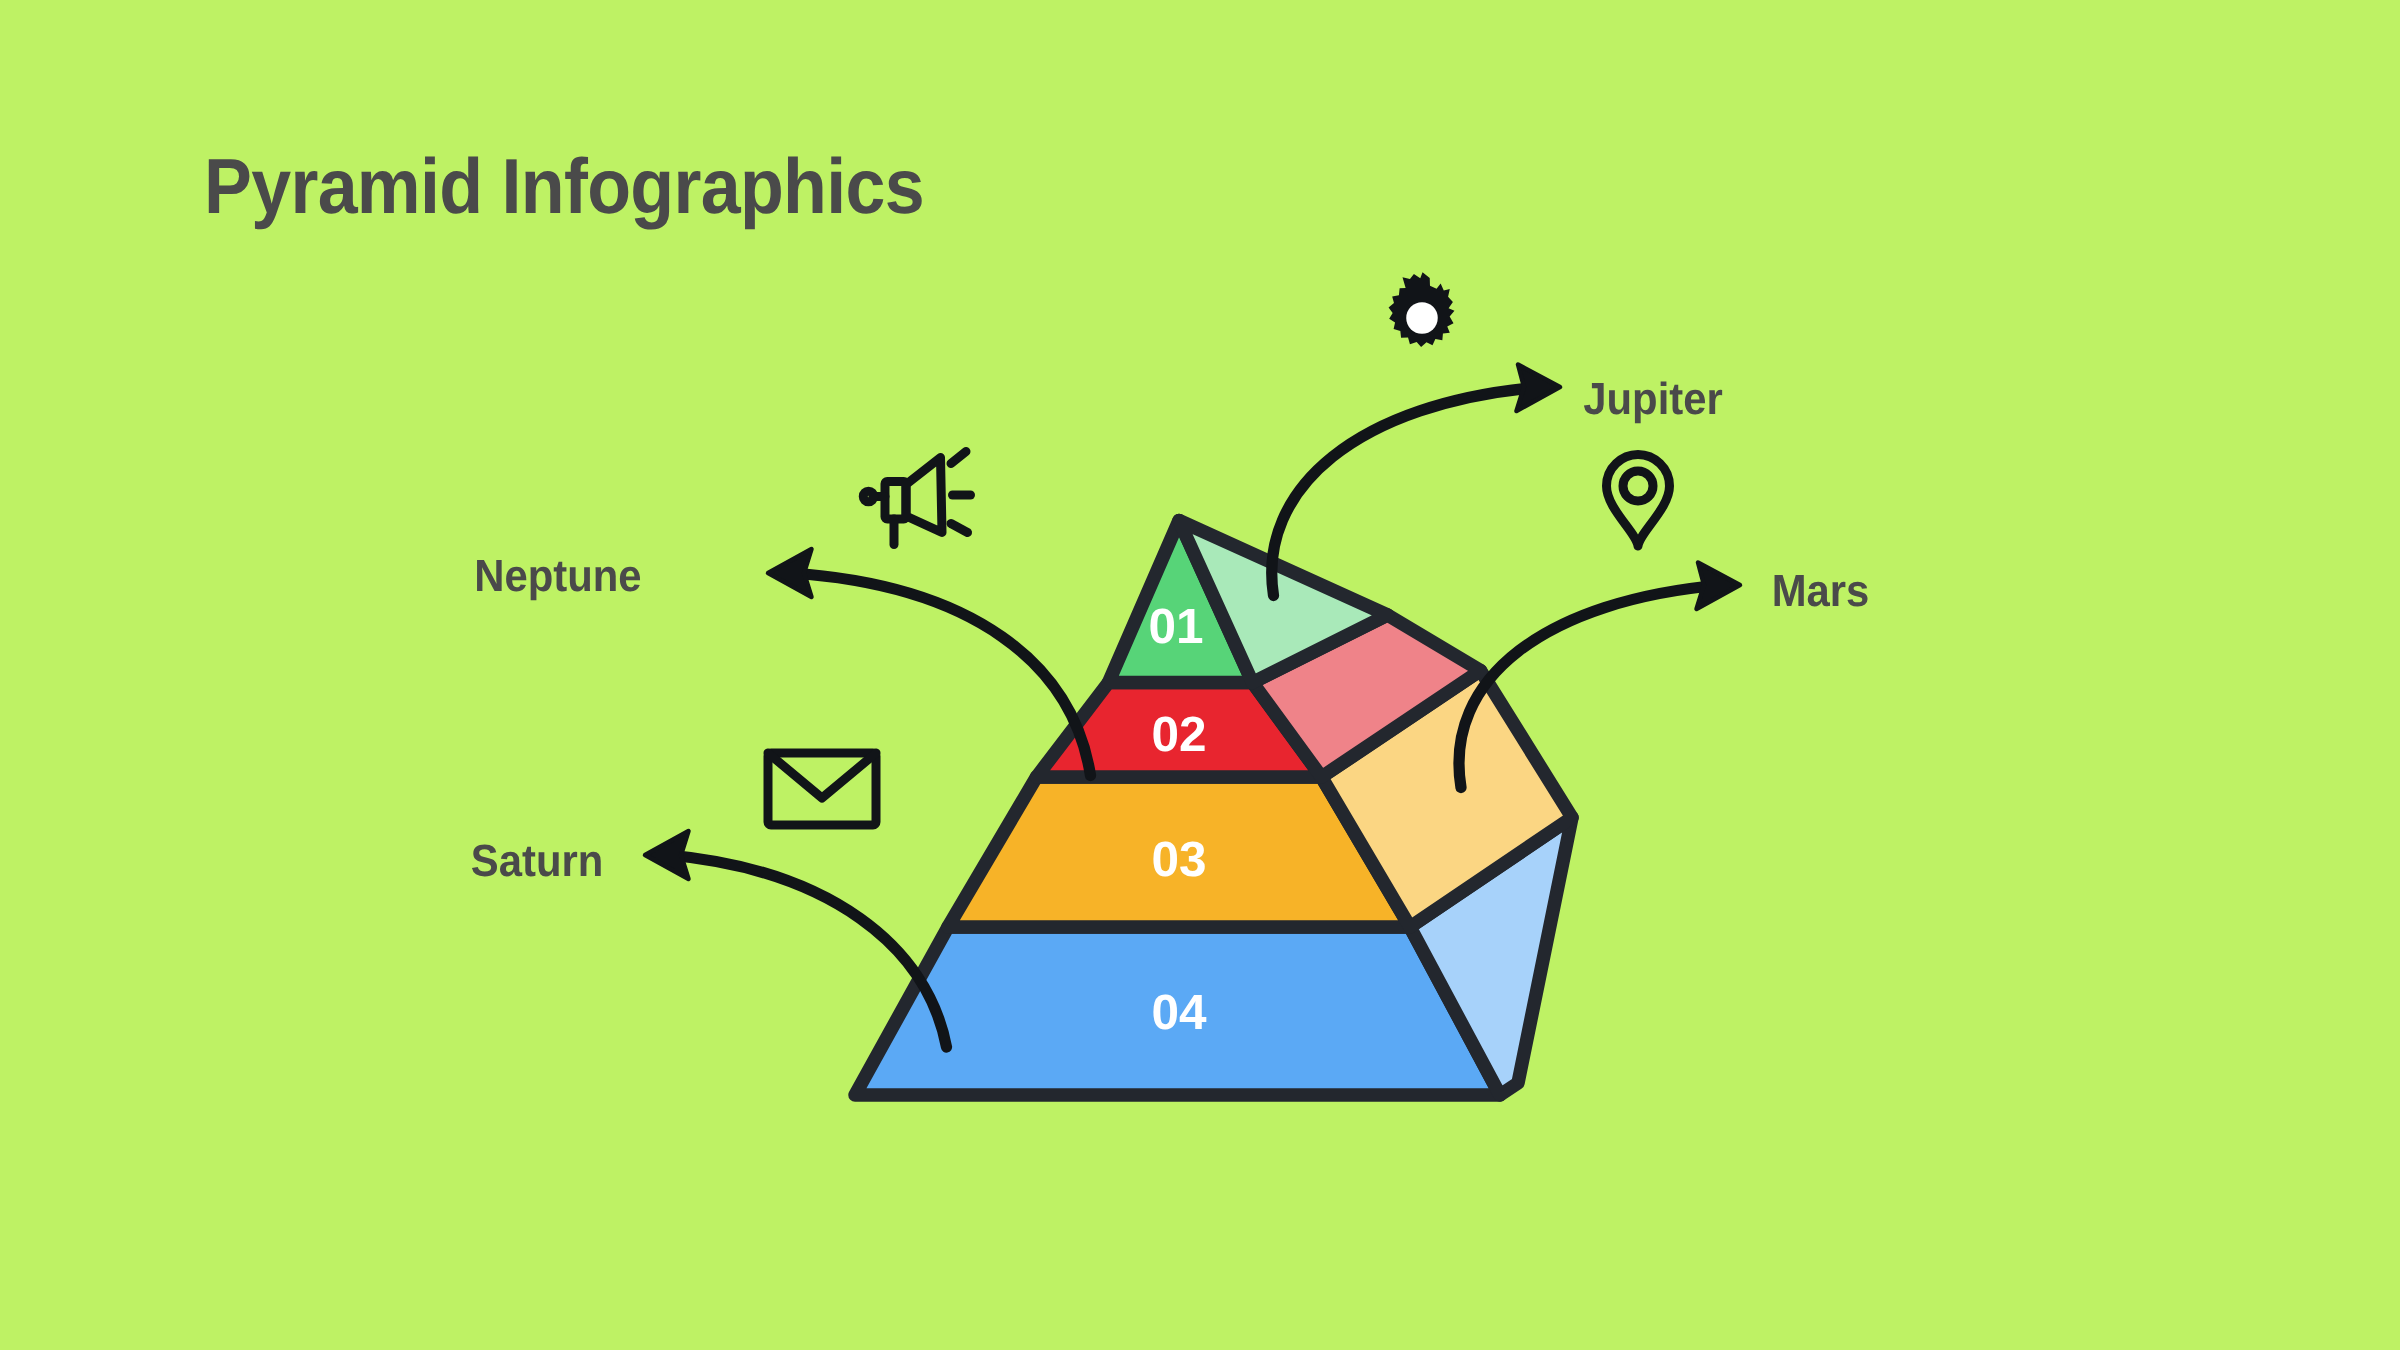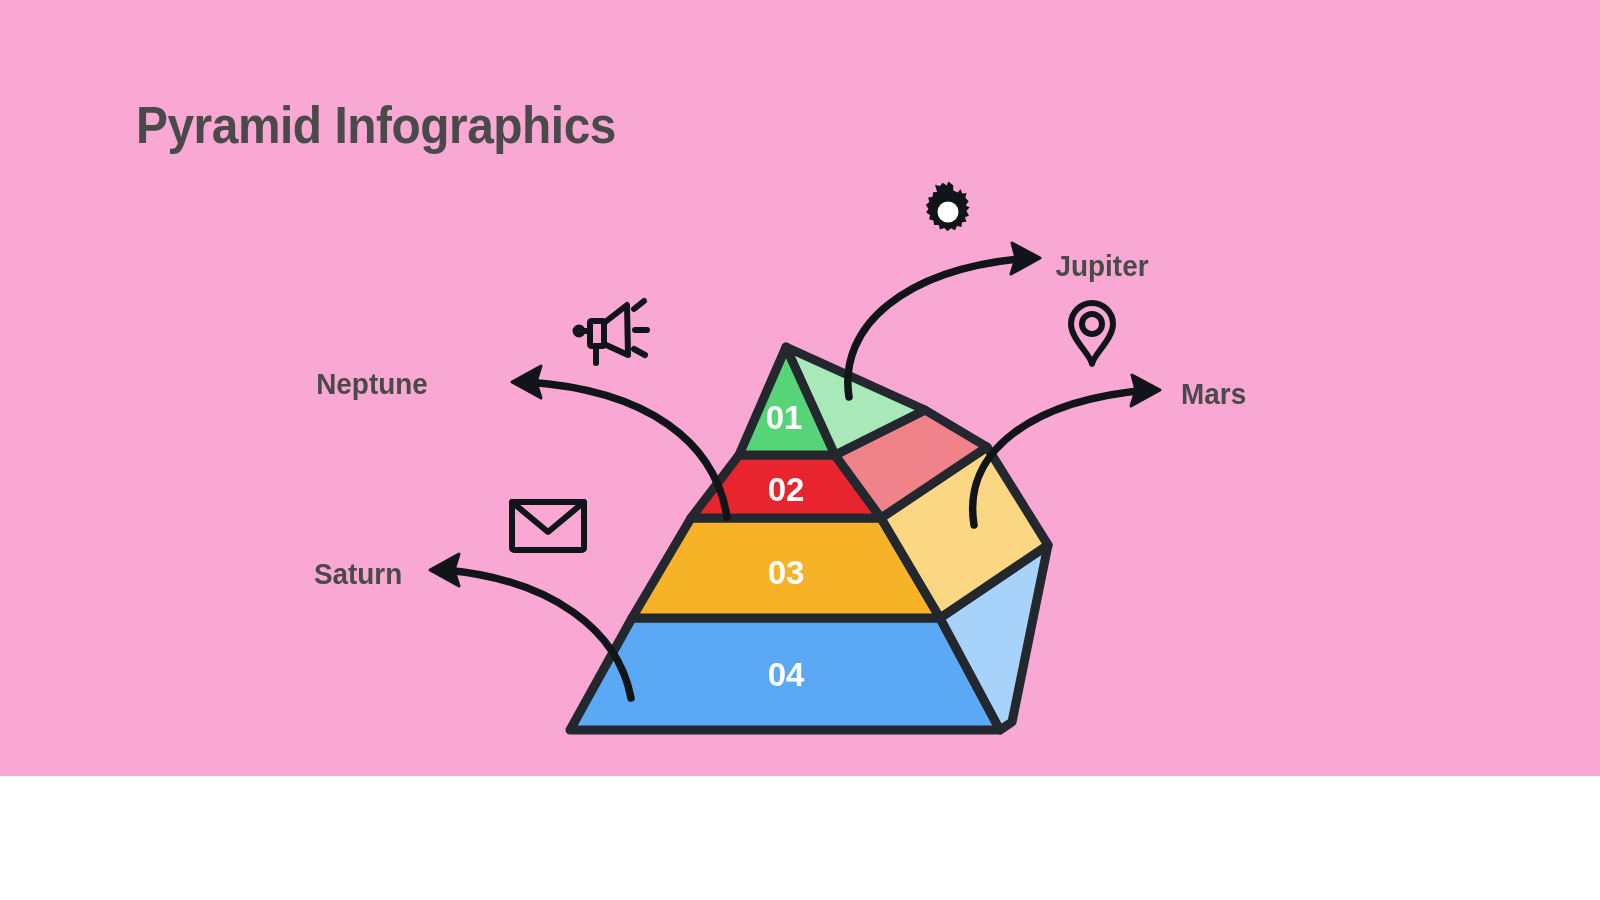--- a/index.html
+++ b/index.html
@@ -4,22 +4,22 @@
 <style>
   * { margin:0; padding:0; box-sizing:border-box; }
   html, body {
     width:1600px; height:900px;
     background:#ffffff;
     font-family:"Liberation Sans", sans-serif;
     overflow:hidden;
   }
   #slide {
     position:relative;
-    width:1600px; height:776px;
-    background:#f9a8d4;
+    width:1600px; height:900px;
+    background:#bef264;
     text-decoration:underline;
   }
   #page-title {
     position:absolute;
     left:136px; top:98px;
     font-family:"Liberation Sans", sans-serif;
     font-size:52px;
     font-weight:bold;
     letter-spacing:-0.5px;
     color:#4a4a4a;

